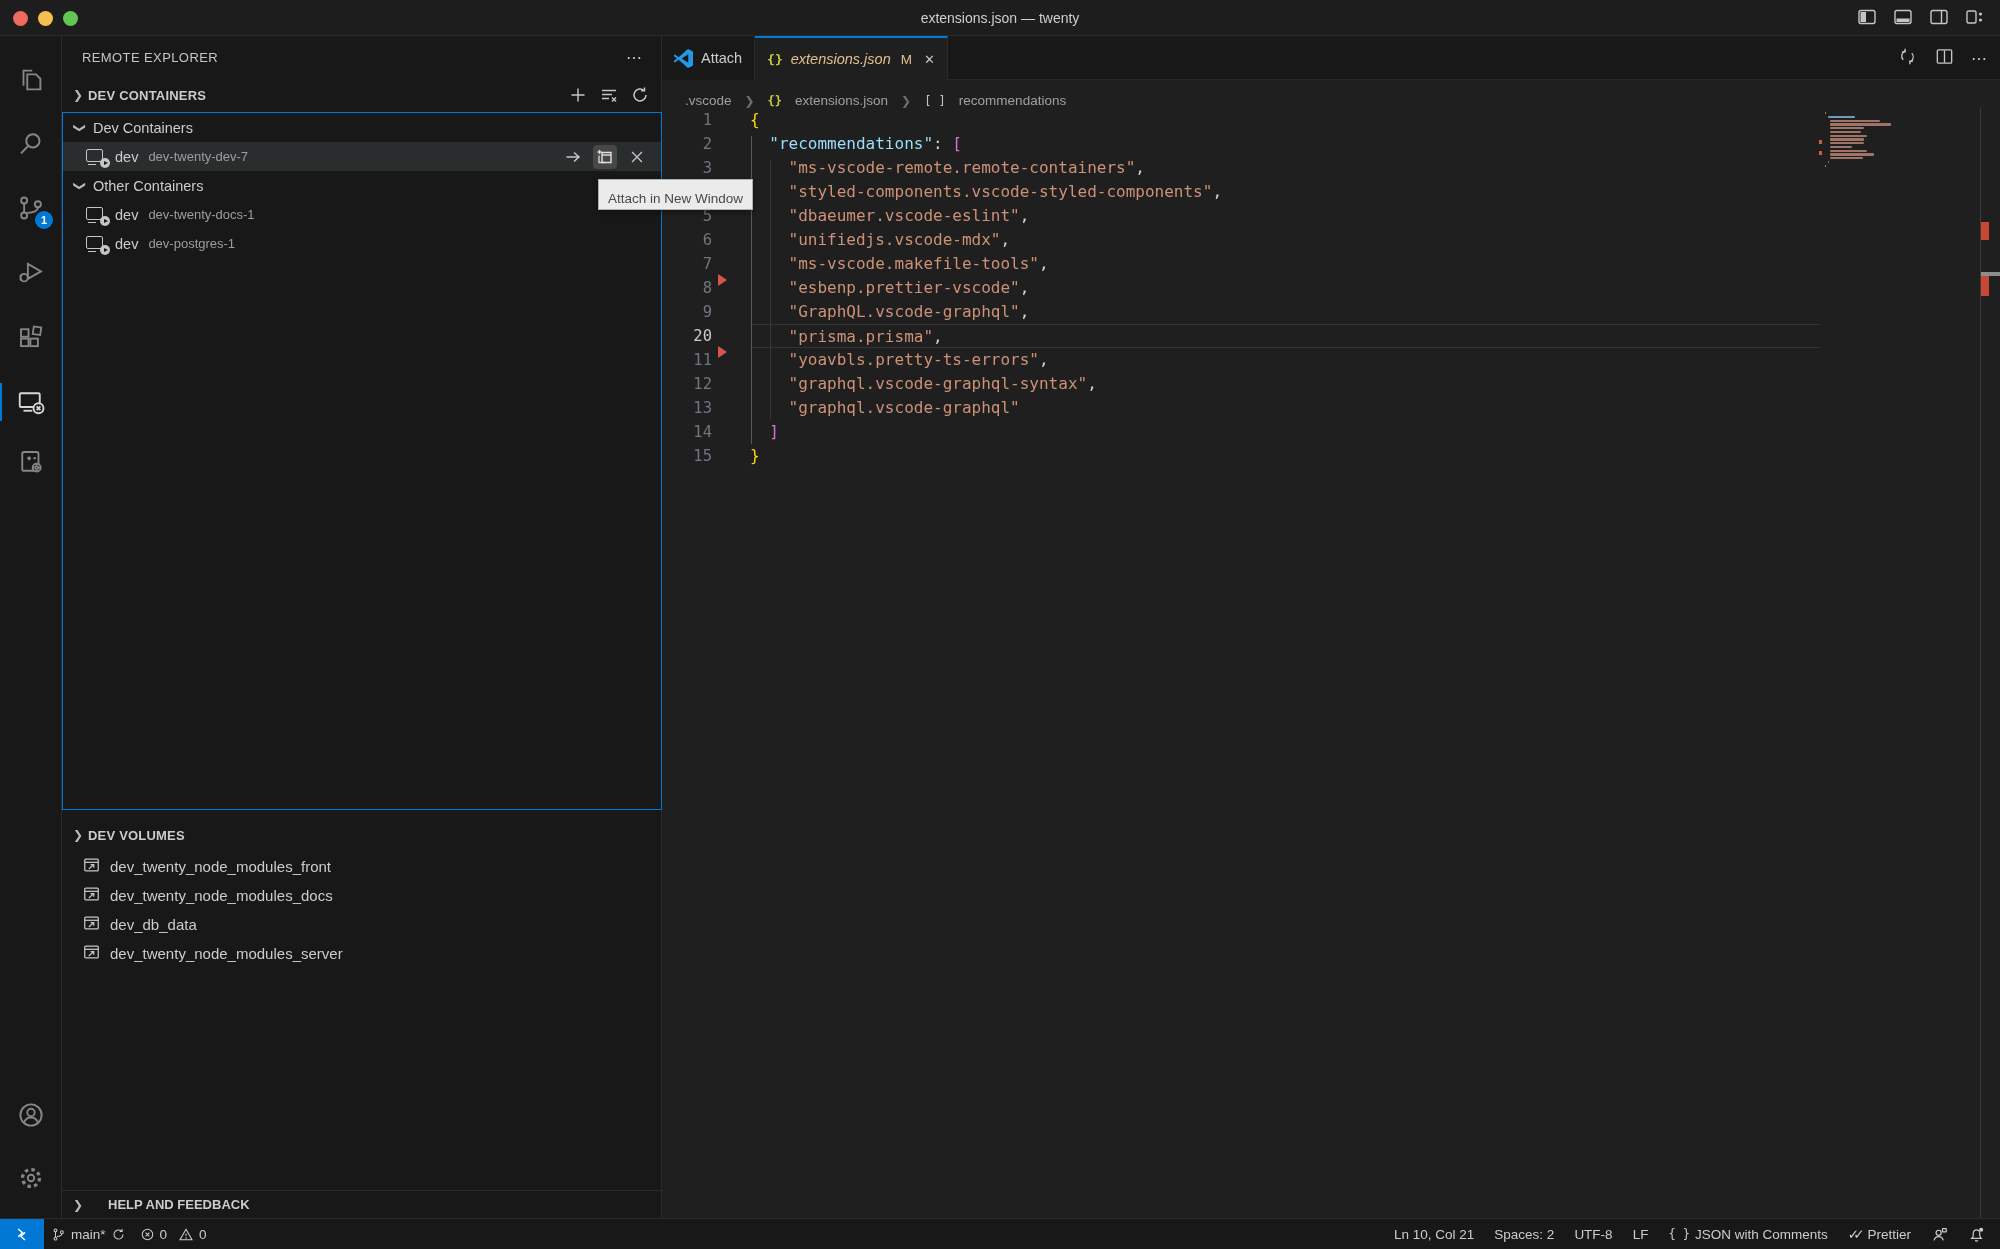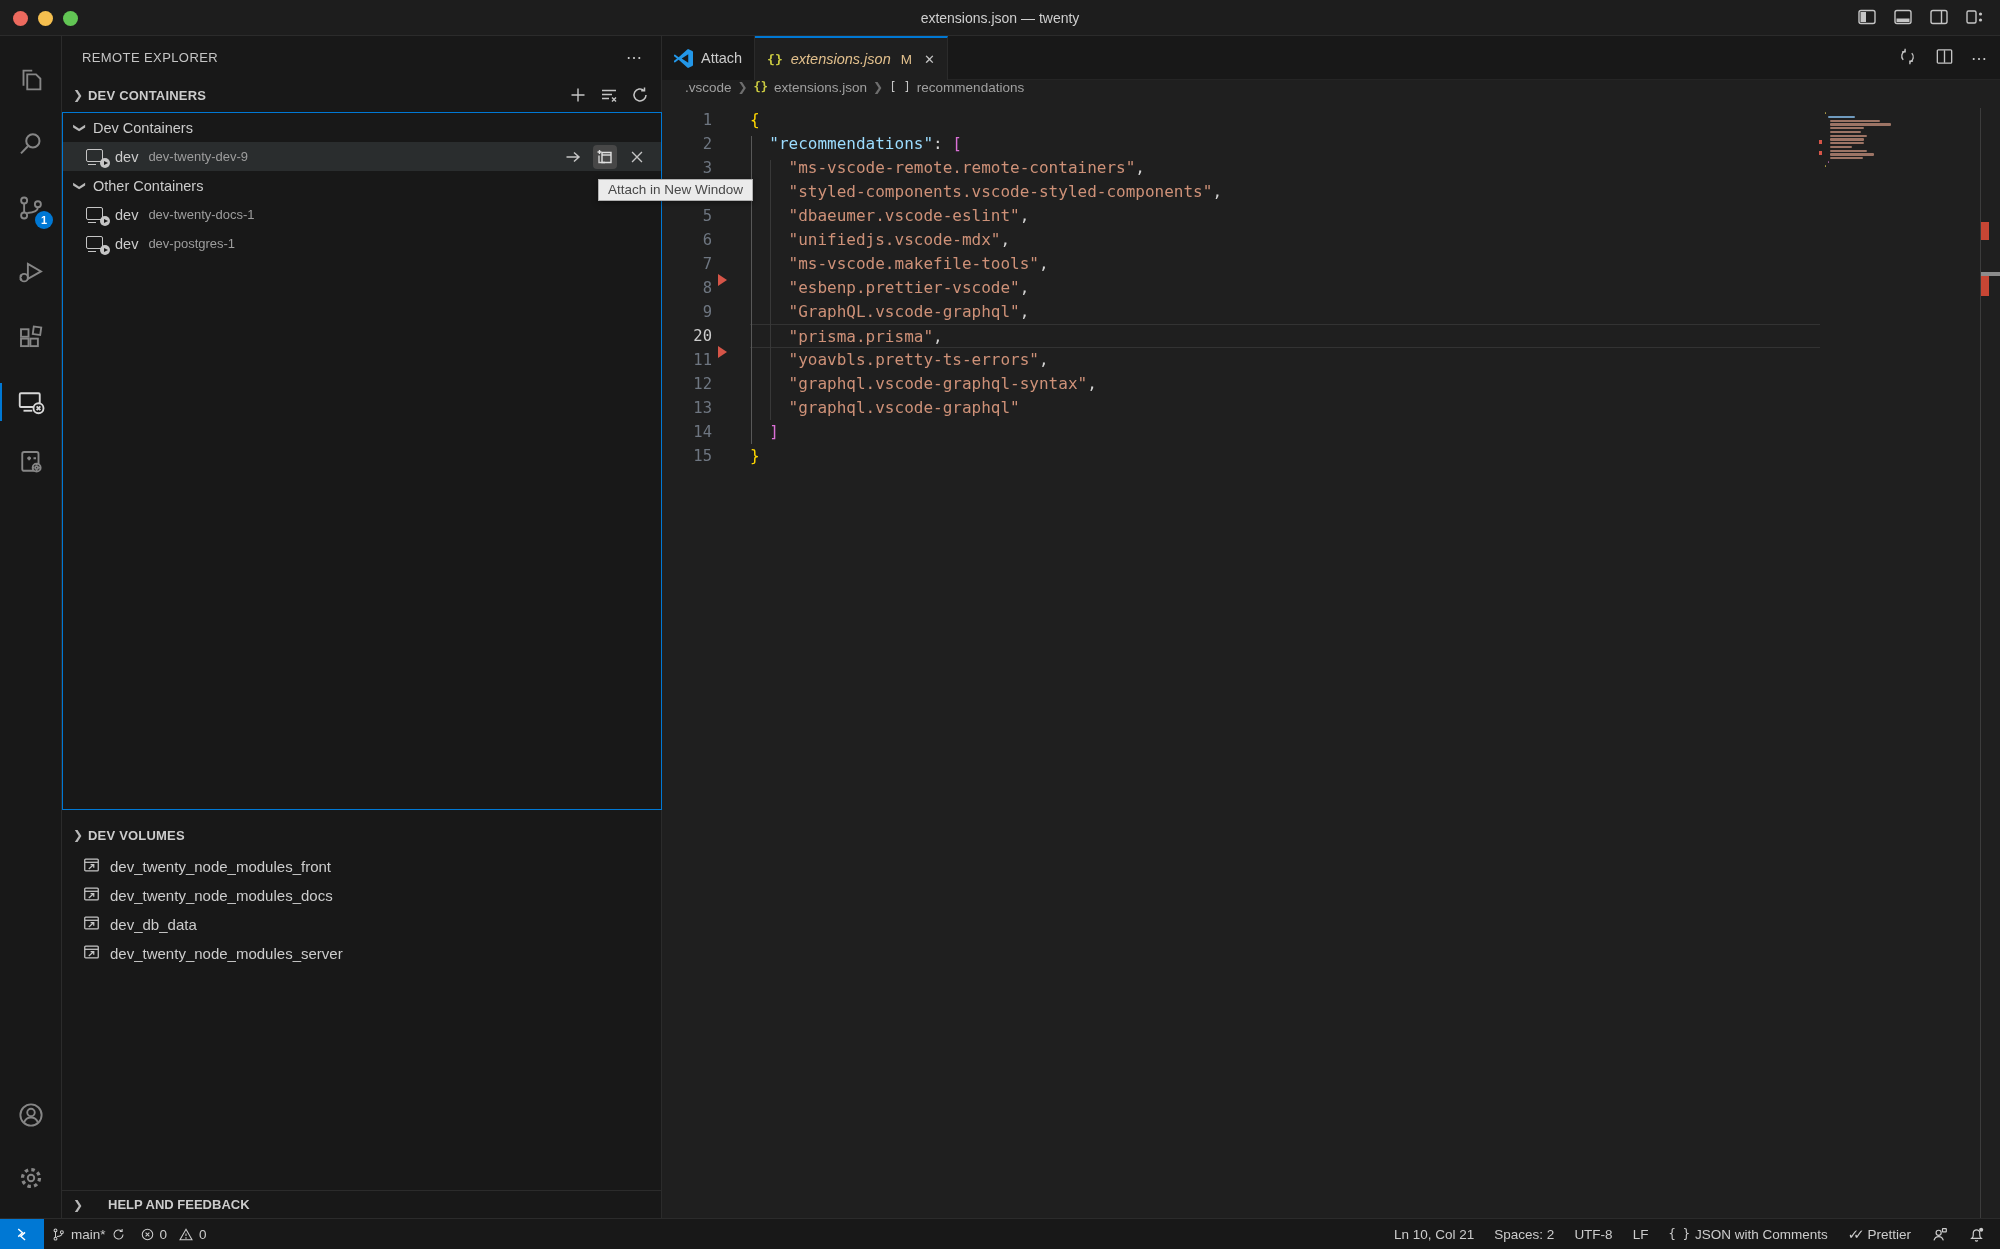--- a/index.html
+++ b/index.html
@@ -62,36 +62,36 @@
   .vol-label { color:#cccccc; font-size:15px; margin-left:9px; }
 
   .help-row { position:absolute; left:0; bottom:0; width:600px; height:28px; border-top:1px solid #2b2b2b;
               display:flex; align-items:center; padding-left:6px; }
   .help-row .chev { width:20px; color:#b8b8b8; font-size:12px; text-align:center; }
   .help-label { font-weight:bold; font-size:13px; color:#cccccc;margin-left:20px; }
 
   
   .tooltip { position:absolute; left:598px; top:179px; z-index:50; background:#ebebeb; color:#484848;
              border:1px solid rgba(0,0,0,.25); box-shadow:0 2px 6px rgba(0,0,0,.4); font-size:13.5px;
-             padding:2px 9px 3px; white-space:nowrap;text-align:right; }
+             padding:11px 9px 3px; white-space:nowrap;text-align:right; }
 
   
   .editor { position:relative; flex:1; background:#1f1f1f; overflow:hidden; }
   .tabbar { height:44px; background:#181818; border-bottom:1px solid #252525; display:flex; position:relative; }
   .tab { height:44px; display:flex; align-items:center; padding:0 12px; border-right:1px solid #2b2b2b; font-size:14.5px; }
   .tab.inactive { background:#181818; color:#9d9d9d; }
   .tab.active { background:#1f1f1f; border-top:2px solid #0078d4; color:#e2c08d; }
   .tab .tab-icon { margin-right:8px; display:flex; }
   .tab .fname { font-style:italic; }
   .tab .mod-badge { margin-left:10px; font-size:13.5px; color:#e2c08d; }
   .tab .close { margin-left:12px; color:#c5c5c5; font-size:13px; }
   .tab.inactive .tlabel { color:#cccccc; }
   .tab-actions { position:absolute; right:12px; top:0; height:44px; display:flex; align-items:center; gap:16px; }
 
-  .breadcrumbs { height:28px; display:flex; align-items:flex-start; padding-left:23px; font-size:13.5px; color:#a0a0a0; gap:6px; }
+  .breadcrumbs { height:28px; display:flex; align-items:flex-end; padding-left:23px; font-size:13.5px; color:#a0a0a0; gap:13px; }
   .breadcrumbs .sep { color:#6e6e6e; font-size:12px; }
   .bc-json { color:#cbcb41; font-family:"DejaVu Sans Mono", monospace; font-size:12px; font-weight:bold; }
   .bc-array { color:#c5c5c5; font-family:"DejaVu Sans Mono", monospace; font-size:12px; }
 
   .code-area { position:absolute; left:0; top:72px; right:0; bottom:0; font-family:"DejaVu Sans Mono", monospace; font-size:16px; }
   .cl { display:flex; height:24px; line-height:24px; position:relative; }
   .cl .ln { width:50px; text-align:right; color:#6e7681; flex:none; font-size:15.5px; }
   .cl.current .ln { color:#cccccc; }
   .cl .lc { margin-left:38px; white-space:pre; flex:1; }
   .cl.current .lc { border-top:1px solid #333333; border-bottom:1px solid #333333; margin-right:180px; }
@@ -269,21 +269,21 @@
           <span class="chev" style="transform: rotate(90deg); display: inline-block;">❯</span>
           <span class="glabel">Dev Containers</span>
         </div>
         <div class="trow hovered">
           <span class="ticon">
             <span class="cicon-win"></span>
             <span class="cicon-base"></span>
             <span class="cicon-play"></span>
           </span>
           <span class="tname">dev</span>
-          <span class="tdesc">dev-twenty-dev-9</span>
+          <span class="tdesc">dev-twenty-dev-7</span>
           <span class="trow-actions">
             <span class="act">
               <svg width="20" height="20" viewBox="0 0 20 20" fill="none" stroke="#c5c5c5" stroke-width="1.5">
                 <path d="M3.5 10h12M11 5.5 16 10l-5 4.5"></path>
               </svg>
             </span>
             <span class="act hover">
               <svg width="20" height="20" viewBox="0 0 20 20" fill="none" stroke="#e0e0e0" stroke-width="1.4">
                 <path d="M7 5.5h9v10h-9z"></path>
                 <path d="M7 8h9"></path>

